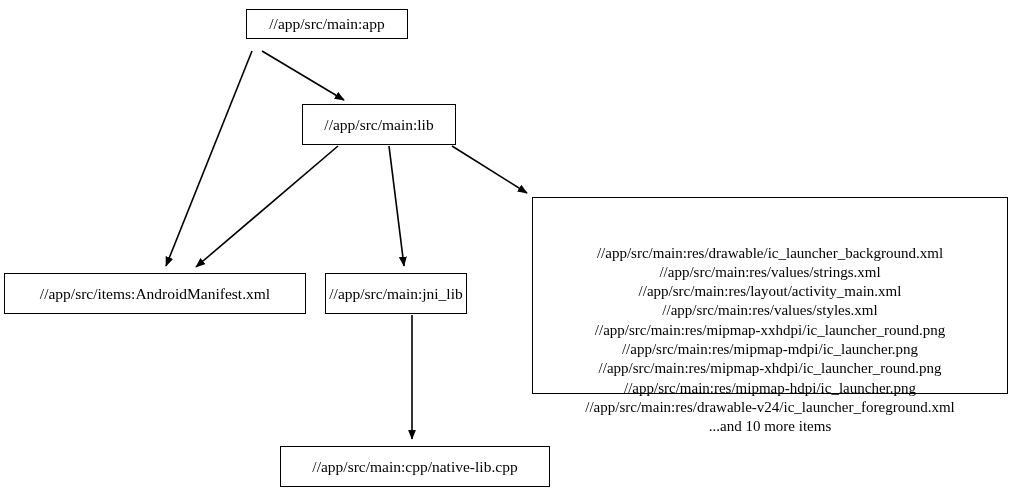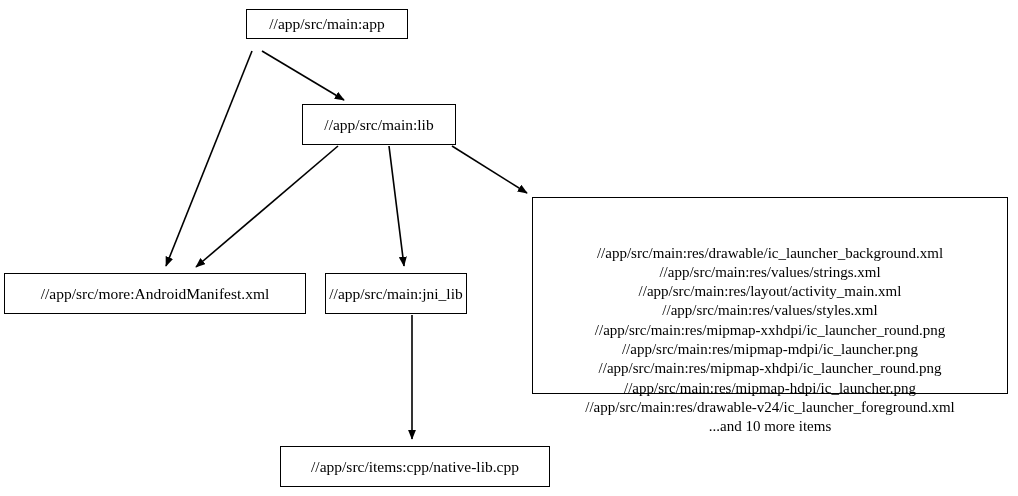--- a/index.html
+++ b/index.html
@@ -75,29 +75,29 @@
 
   <div class="node" style="left: 202px; top: 9px; width: 162px; height: 30px; margin-left: 44px;">
     <span class="node-label">//app/src/main:app</span>
   </div>
 
   <div class="node" style="left: 302px; top: 104px; width: 154px; height: 41px; text-align: center;">
     <span class="node-label">//app/src/main:lib</span>
   </div>
 
   <div class="node" style="left: 4px; top: 273px; width: 302px; height: 41px;">
-    <span class="node-label">//app/src/more:AndroidManifest.xml</span>
+    <span class="node-label">//app/src/items:AndroidManifest.xml</span>
   </div>
 
   <div class="node" style="left: 325px; top: 273px; width: 142px; height: 41px;">
     <span class="node-label">//app/src/main:jni_lib</span>
   </div>
 
   <div class="node" style="left: 280px; top: 446px; width: 270px; height: 41px;">
-    <span class="node-label">//app/src/items:cpp/native-lib.cpp</span>
+    <span class="node-label">//app/src/main:cpp/native-lib.cpp</span>
   </div>
 
   <div class="node multiline" style="left: 532px; top: 197px; width: 476px; height: 197px;">
     <span class="node-label">//app/src/main:res/drawable/ic_launcher_background.xml
 //app/src/main:res/values/strings.xml
 //app/src/main:res/layout/activity_main.xml
 //app/src/main:res/values/styles.xml
 //app/src/main:res/mipmap-xxhdpi/ic_launcher_round.png
 //app/src/main:res/mipmap-mdpi/ic_launcher.png
 //app/src/main:res/mipmap-xhdpi/ic_launcher_round.png

